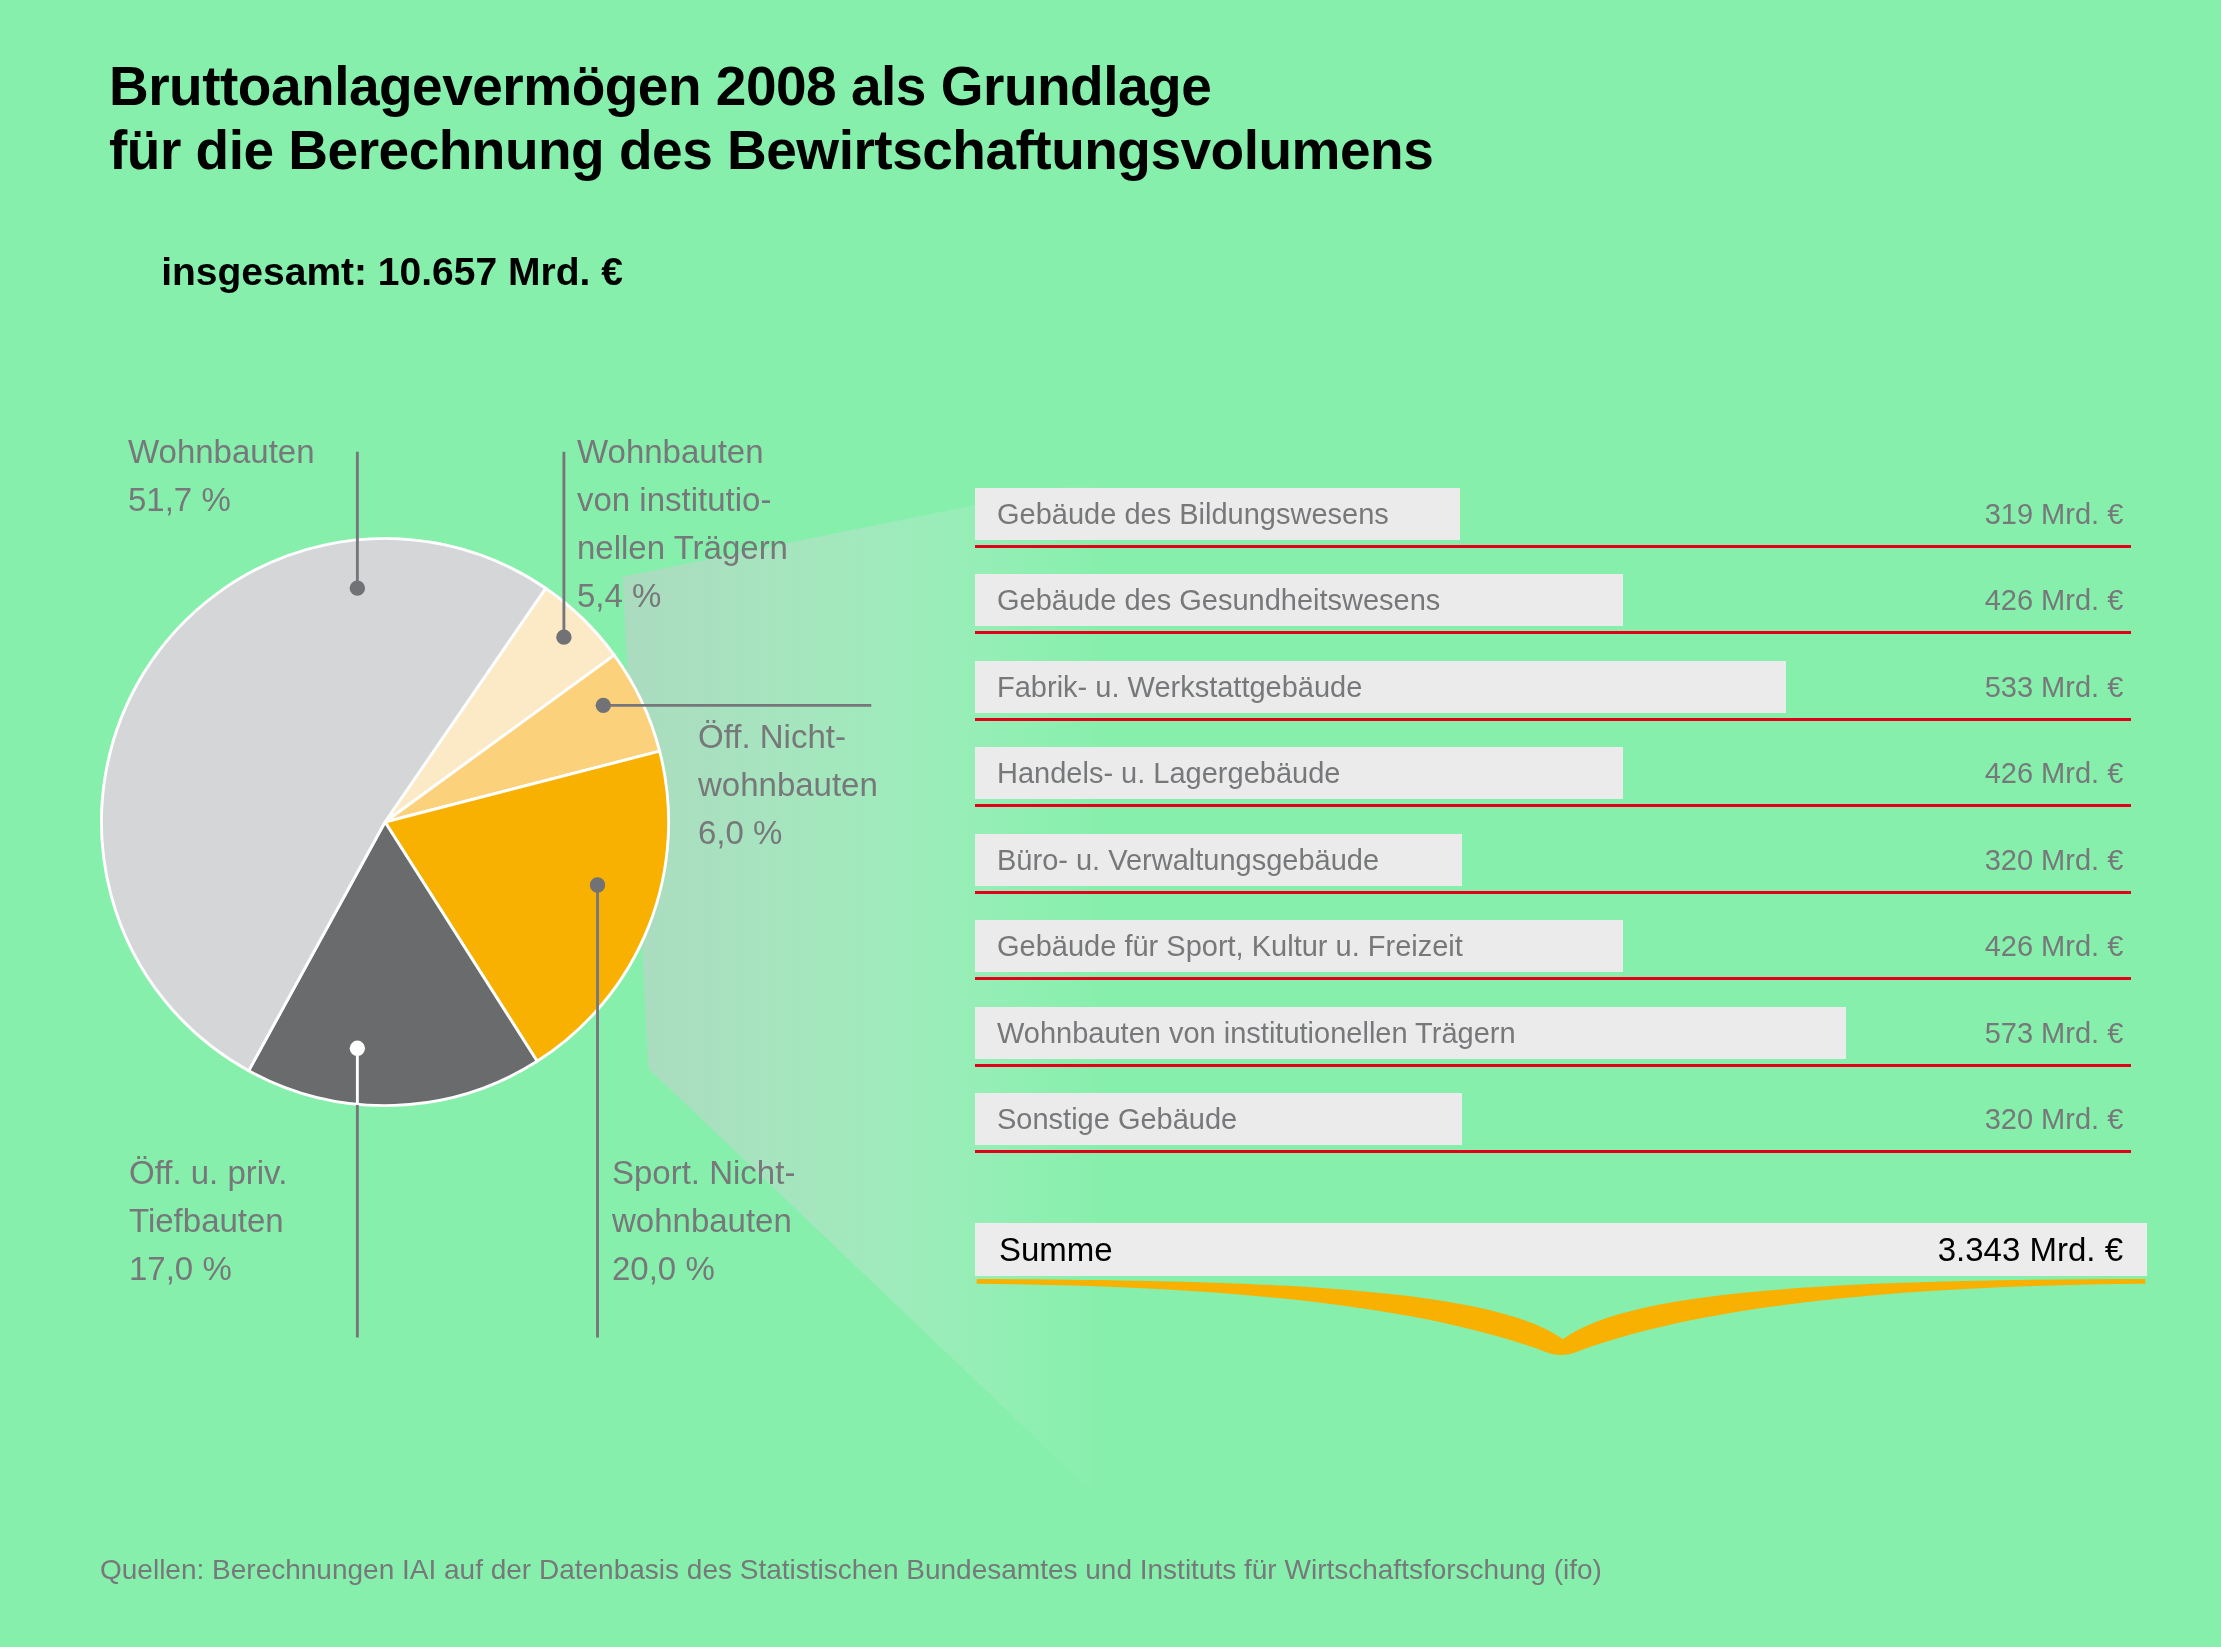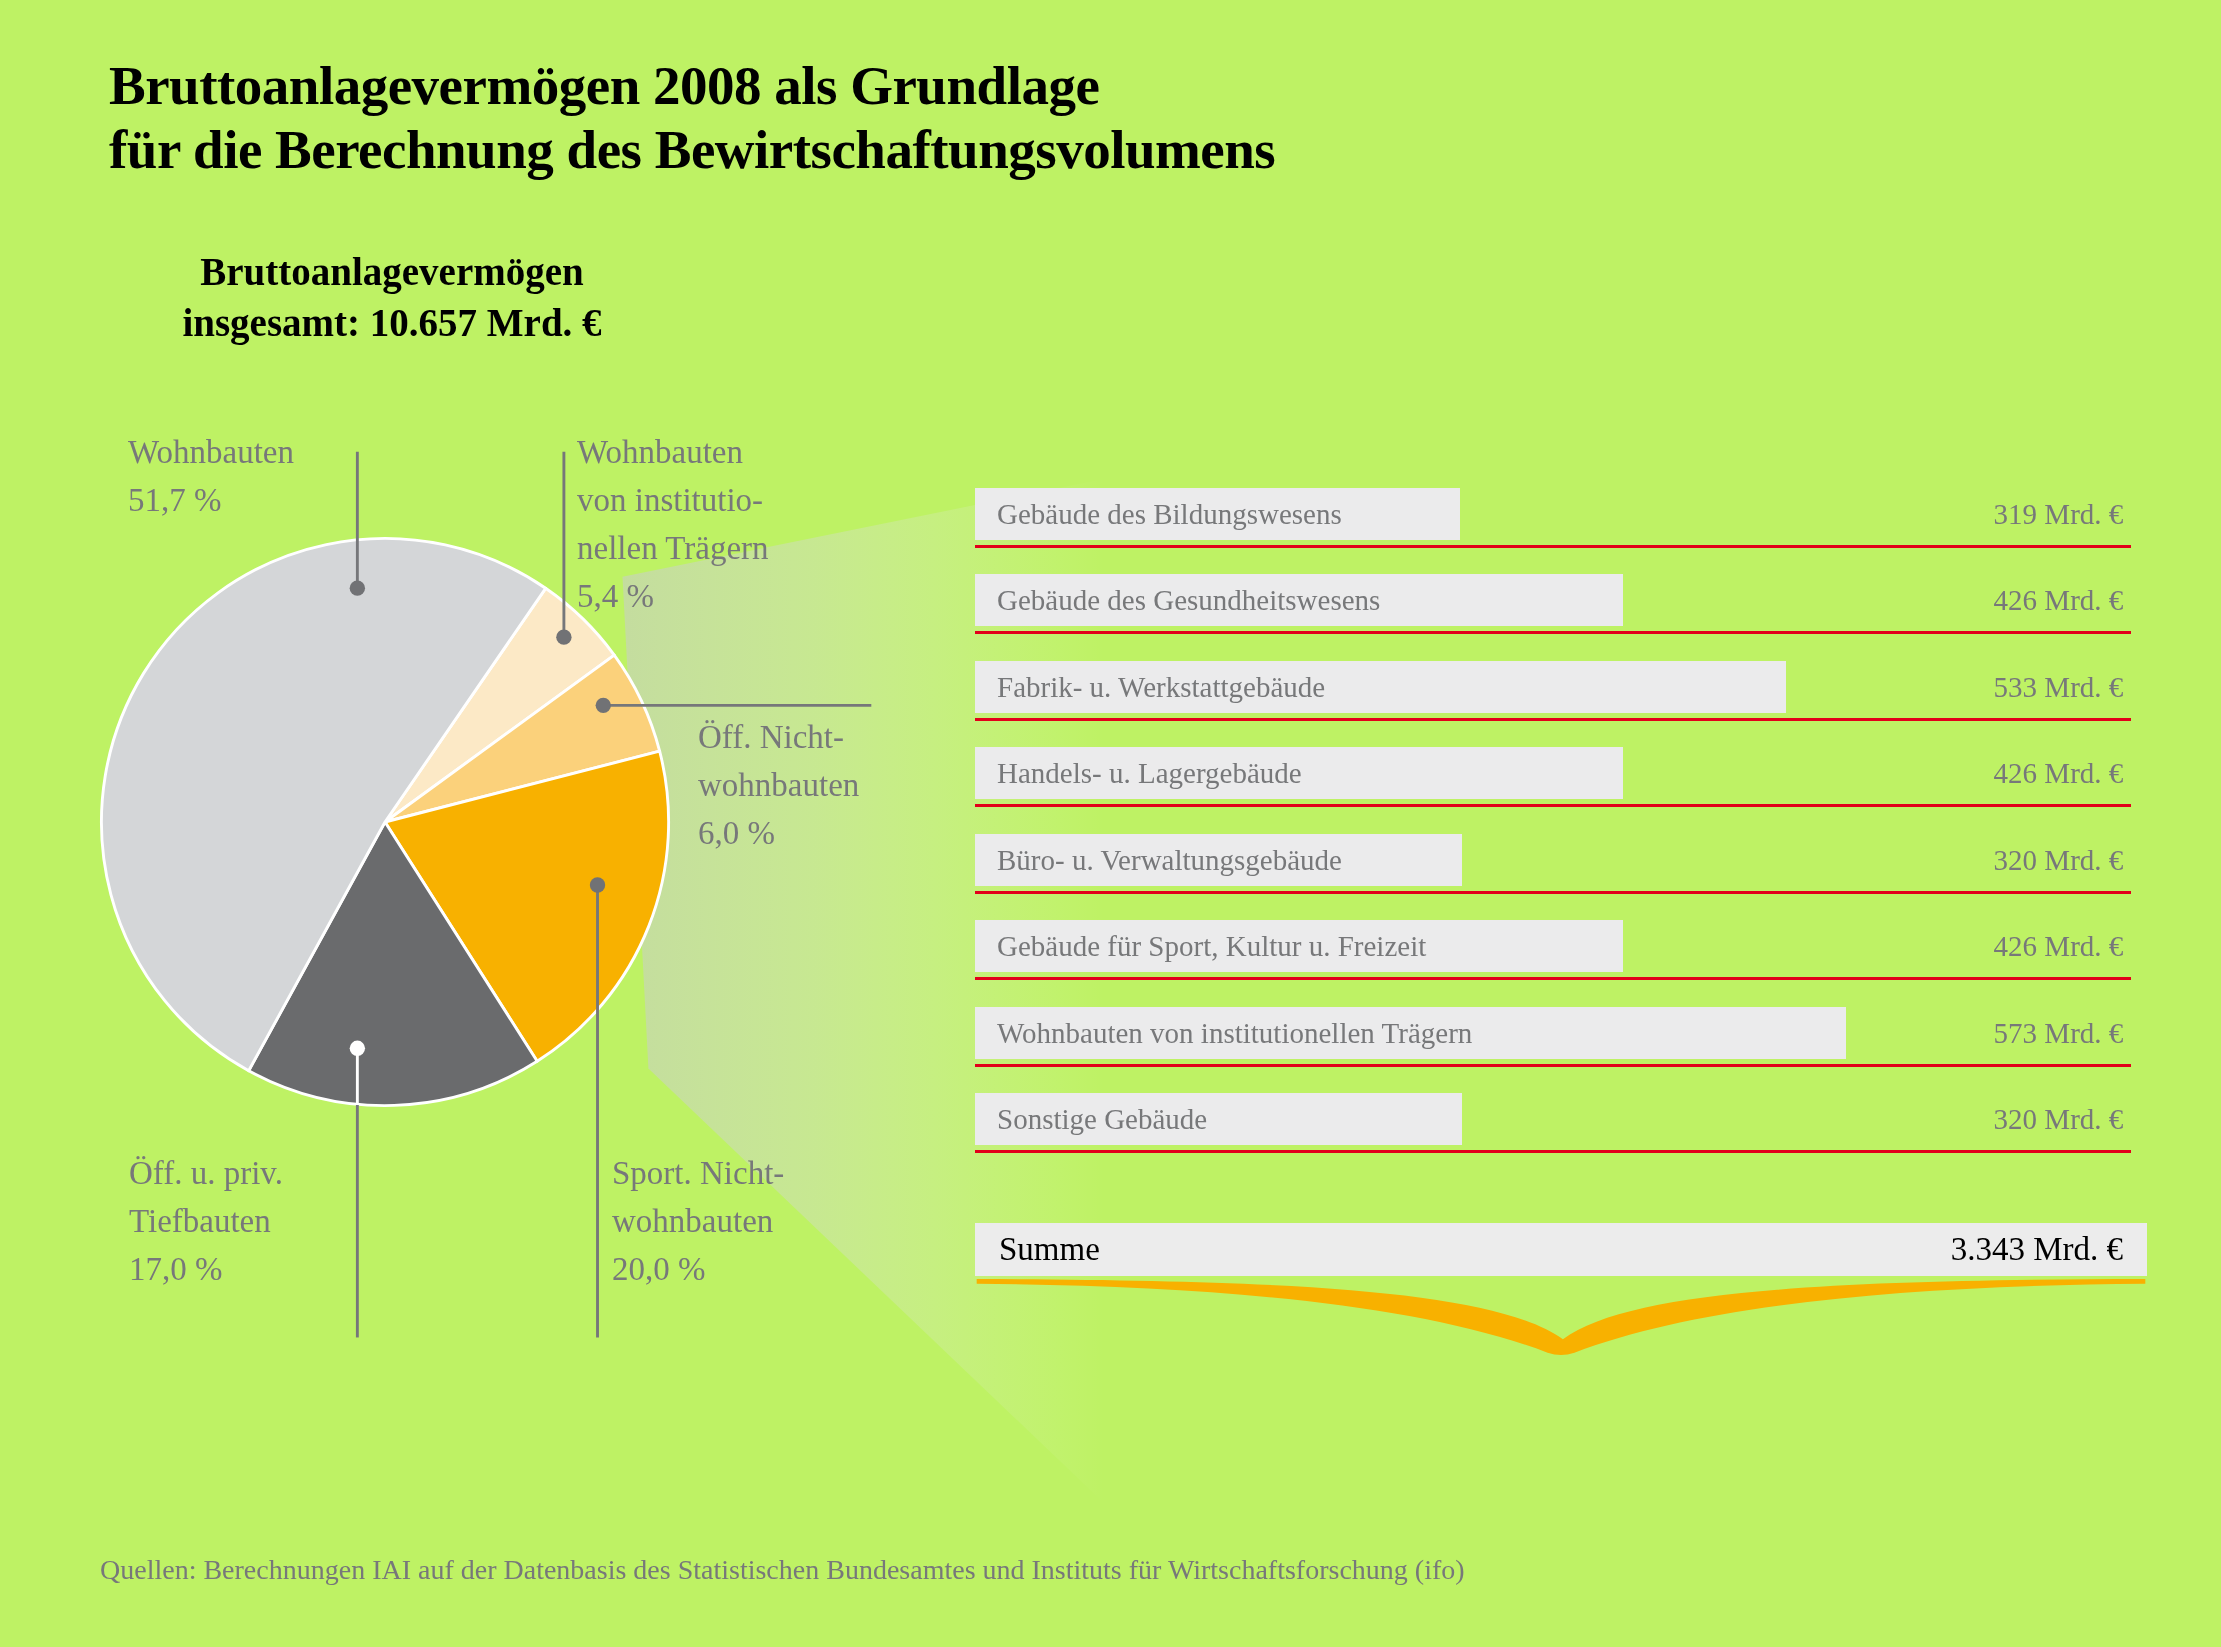--- a/index.html
+++ b/index.html
@@ -1,18 +1,18 @@
 <!DOCTYPE html>
 <html style="--red: #e2001a; --gold: #f8b100; --bar_gray: #ebebec; --sum_bar_gray: #ececec; --text_gray: #77787a; --line_gray: #76777a;"><head>
 <meta charset="utf-8">
 <style>
   html,body{margin:0;padding:0;background:#fff;}
   #canvas{
-    position:relative;width:2221px;height:1648px;background:#bef264;overflow:hidden;
-    font-family:Liberation Serif, serif;
+    position:relative;width:2221px;height:1648px;background:#86efac;overflow:hidden;
+    font-family:Liberation Sans, sans-serif;
   }
   .abs{position:absolute;}
 
   
   .main-title{
     left:109px;top:54px;font-size:55px;font-weight:bold;color:#000;
     line-height:64px;letter-spacing:-0.5px;white-space:nowrap;
   }
   .sub-title{
     left:104px;top:246px;width:576px;text-align:center;
@@ -79,21 +79,20 @@
 <body>
 
 <div id="canvas">
 
   <div class="abs main-title">
     <div>Bruttoanlagevermögen 2008 als Grundlage</div>
     <div>für die Berechnung des Bewirtschaftungsvolumens</div>
   </div>
 
   <div class="abs sub-title">
-    <div>Bruttoanlagevermögen</div>
     <div>insgesamt: 10.657 Mrd. €</div>
   </div>
 
   <svg class="abs beam-svg" width="2221" height="1648" aria-hidden="true" viewBox="0 0 2312 1715">
     <defs>
       <linearGradient id="beamg" x1="0" y1="0" x2="1" y2="0">
         <stop offset="0" stop-color="#c9cbcf" stop-opacity="0.55"></stop>
         <stop offset="0.4" stop-color="#d6d8db" stop-opacity="0.38"></stop>
         <stop offset="0.75" stop-color="#e8e9ec" stop-opacity="0.15"></stop>
         <stop offset="1" stop-color="#f5f6f7" stop-opacity="0"></stop>

